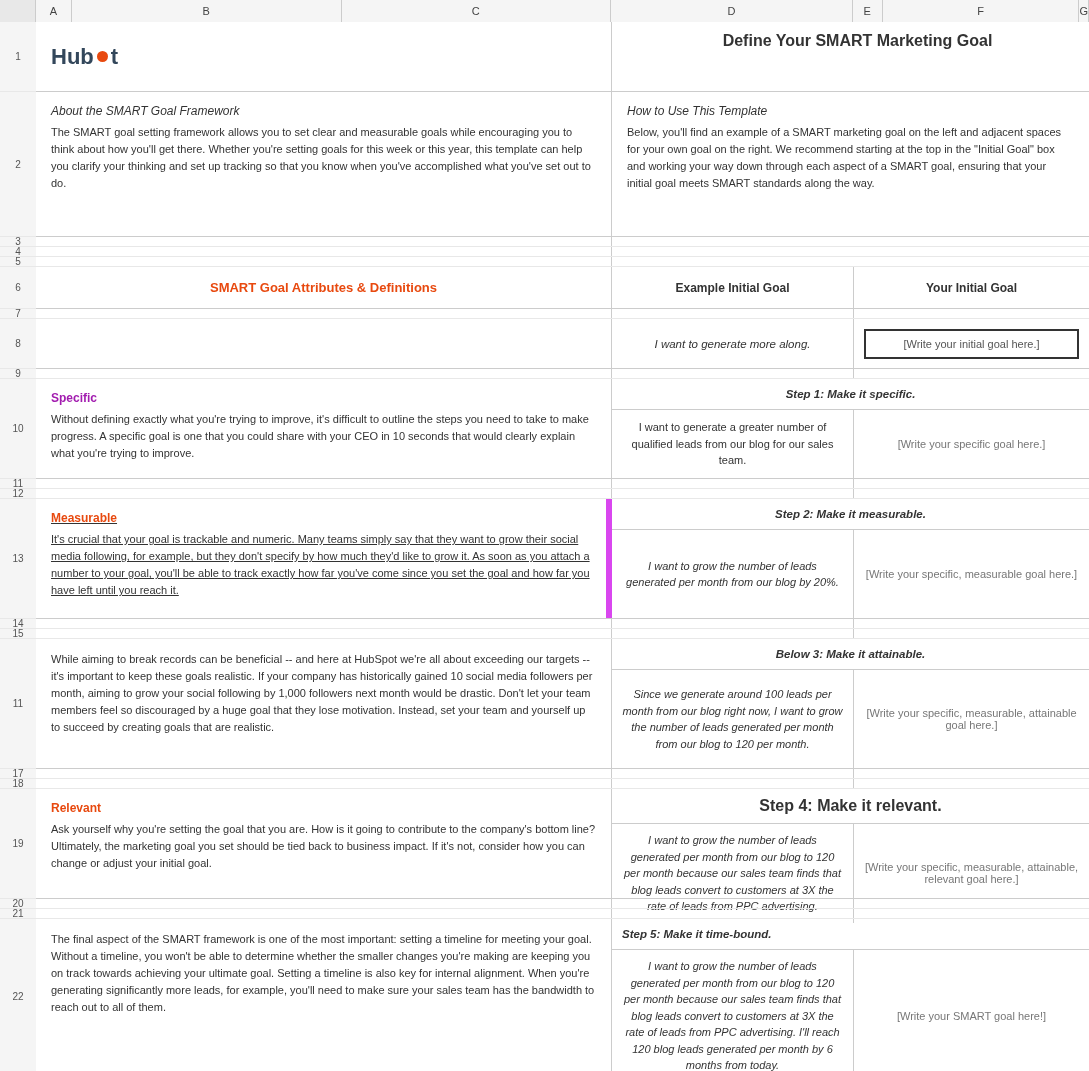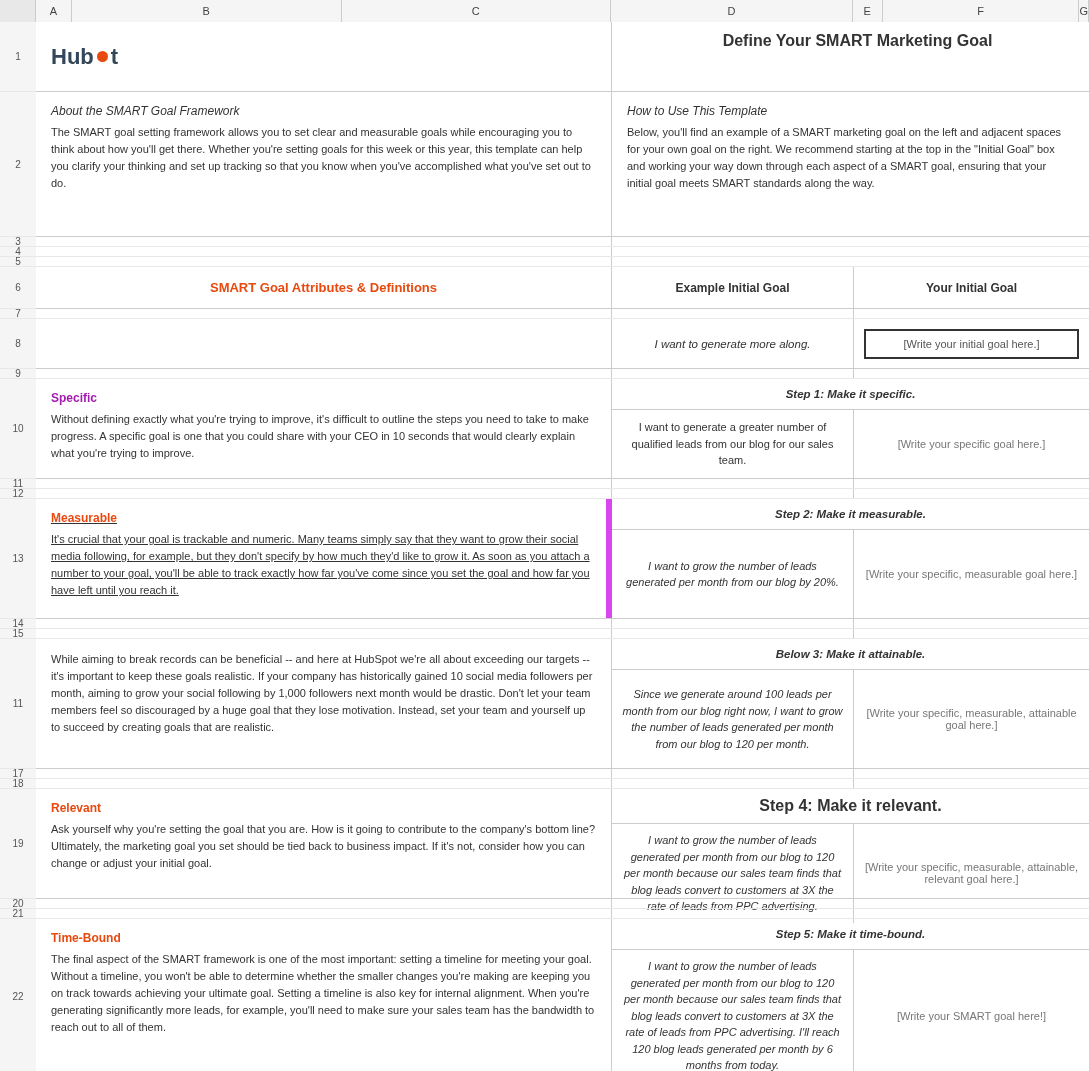--- a/index.html
+++ b/index.html
@@ -329,25 +329,24 @@
         <div style="flex:1;"></div>
       </div>
       <div style="display:flex; height:10px; border-bottom:1px solid #e8e8e8;">
         <div style="width:576px; min-width:576px; border-right:1px solid #ccc;"></div>
         <div style="width:242px; min-width:242px; border-right:1px solid #ccc;"></div>
         <div style="flex:1;"></div>
       </div>
 
       <div style="display:flex; height:155px; border-bottom:1px solid #ccc;">
         <div style="width:576px; min-width:576px; border-right:1px solid #ccc; padding:12px 15px;">
-          <div style="font-weight:bold; color:#e8490f; font-size:12px; margin-bottom:6px;">Time-Bound</div>
           <p style="font-size:11px; line-height:1.55; color:#333;">The final aspect of the SMART framework is one of the most important: setting a timeline for meeting your goal. Without a timeline, you won't be able to determine whether the smaller changes you're making are keeping you on track towards achieving your ultimate goal. Setting a timeline is also key for internal alignment. When you're generating significantly more leads, for example, you'll need to make sure your sales team has the bandwidth to reach out to all of them.</p>
         </div>
         <div style="flex:1; display:flex; flex-direction:column;">
-          <div style="padding:8px 10px; text-align:center; border-bottom:1px solid #ccc;">
+          <div style="padding:8px 10px; text-align:left; border-bottom:1px solid #ccc;">
             <span style="font-weight:bold; font-style:italic; font-size:11.5px;">Step 5: Make it time-bound.</span>
           </div>
           <div style="display:flex; flex:1;">
             <div style="width:242px; min-width:242px; border-right:1px solid #ccc; padding:8px 10px; display:flex; align-items:center; justify-content:center;">
               <span style="font-style:italic; font-size:11px; text-align:center; color:#333; line-height:1.5;">I want to grow the number of leads generated per month from our blog to 120 per month because our sales team finds that blog leads convert to customers at 3X the rate of leads from PPC advertising. I'll reach 120 blog leads generated per month by 6 months from today.</span>
             </div>
             <div style="flex:1; padding:8px 10px; display:flex; align-items:center; justify-content:center;">
               <span style="font-size:11px; color:#777; text-align:center;">[Write your SMART goal here!]</span>
             </div>
           </div>

